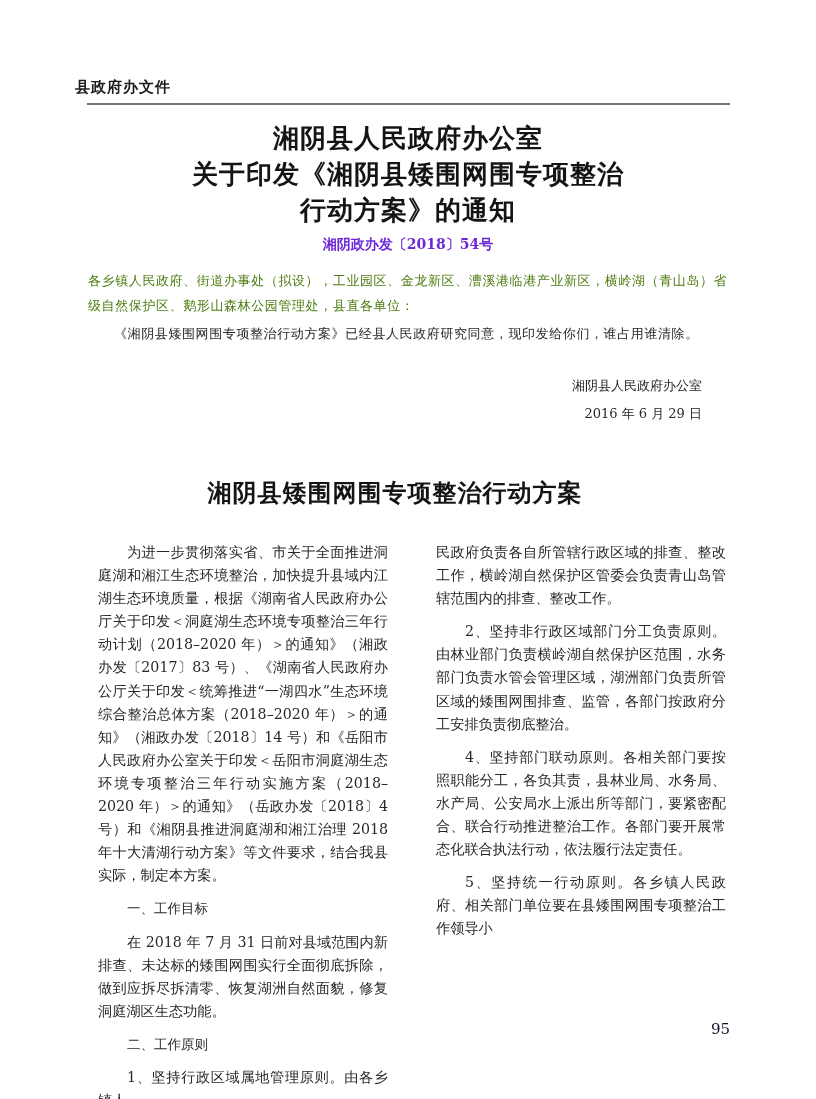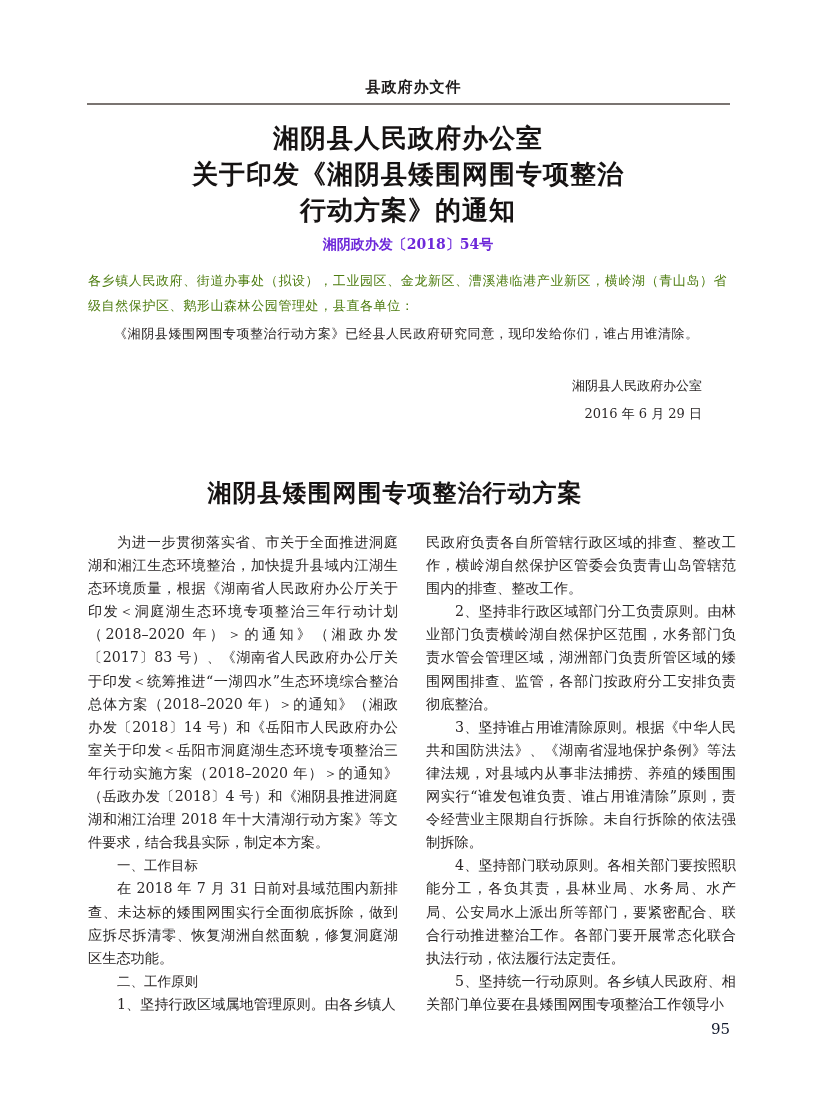--- a/index.html
+++ b/index.html
@@ -2,22 +2,22 @@
 <html><head>
 <meta charset="utf-8">
 <style>
   html, body { margin: 0; padding: 0; background: #ffffff; }
   body {
     width: 816px; height: 1099px; position: relative; overflow: hidden;
     font-family: "DejaVu Serif", "Liberation Serif", serif;
     color: #2a2626;
   }
   .running-header {
-    position: absolute; left: 92px; top: 78px; width: 643px;
-    text-align: center; font-family: "DejaVu Sans", "Liberation Sans", sans-serif;
+    position: absolute; left: 75px; top: 78px; width: 643px;
+    text-align: left; font-family: "DejaVu Sans", "Liberation Sans", sans-serif;
     font-weight: bold; font-size: 15px; color: #1e1b1b; letter-spacing: 1px;
   }
   .header-rule {
     position: absolute; left: 87px; top: 103px; width: 643px; height: 2px;
     background: #7a7471;
   }
   .notice-title {
     position: absolute; left: 100px; top: 120px; width: 616px;
     text-align: center; font-weight: bold; font-size: 26px; line-height: 36px;
     color: #161313; letter-spacing: 1px;
@@ -41,21 +41,21 @@
   .plan-title {
     position: absolute; left: 87px; top: 477px; width: 616px; text-align: center;
     font-weight: bold; font-size: 24px; color: #161313; letter-spacing: 1px;
   }
   .column {
     position: absolute; top: 531px; width: 310px;
     font-size: 14.2px; line-height: 23.1px; text-align: justify; color: #2a2626;
   }
   .col-left { left: 88px; }
   .col-right { left: 426px; }
-  .column p { margin: 0; text-indent: 29px; }
+  .column p { margin: 10px; text-indent: 29px; }
   .column p.noindent { text-indent: 0; }
   .column .section-heading {
     font-family: "DejaVu Sans", "Liberation Sans", sans-serif; font-weight: normal;
     font-size: 13.5px; text-indent: 29px;
   }
   .page-number {
     position: absolute; left: 690px; top: 1020px; width: 40px; text-align: right;
     font-size: 15px; color: #0f172a;
   }
 </style>
@@ -87,18 +87,17 @@
   <p>为进一步贯彻落实省、市关于全面推进洞庭湖和湘江生态环境整治，加快提升县域内江湖生态环境质量，根据《湖南省人民政府办公厅关于印发＜洞庭湖生态环境专项整治三年行动计划（2018–2020 年）＞的通知》（湘政办发〔2017〕83 号）、《湖南省人民政府办公厅关于印发＜统筹推进“一湖四水”生态环境综合整治总体方案（2018–2020 年）＞的通知》（湘政办发〔2018〕14 号）和《岳阳市人民政府办公室关于印发＜岳阳市洞庭湖生态环境专项整治三年行动实施方案（2018–2020 年）＞的通知》（岳政办发〔2018〕4 号）和《湘阴县推进洞庭湖和湘江治理 2018 年十大清湖行动方案》等文件要求，结合我县实际，制定本方案。</p>
   <p class="section-heading">一、工作目标</p>
   <p>在 2018 年 7 月 31 日前对县域范围内新排查、未达标的矮围网围实行全面彻底拆除，做到应拆尽拆清零、恢复湖洲自然面貌，修复洞庭湖区生态功能。</p>
   <p class="section-heading">二、工作原则</p>
   <p>1、坚持行政区域属地管理原则。由各乡镇人</p>
 </div>
 
 <div class="column col-right">
   <p class="noindent">民政府负责各自所管辖行政区域的排查、整改工作，横岭湖自然保护区管委会负责青山岛管辖范围内的排查、整改工作。</p>
   <p>2、坚持非行政区域部门分工负责原则。由林业部门负责横岭湖自然保护区范围，水务部门负责水管会管理区域，湖洲部门负责所管区域的矮围网围排查、监管，各部门按政府分工安排负责彻底整治。</p>
-  <p>3、坚持谁占用谁清除原则。根据《中华人民共和国防洪法》、《湖南省湿地保护条例》等法律法规，对县域内从事非法捕捞、养殖的矮围围网实行“谁发包谁负责、谁占用谁清除”原则，责令经营业主限期自行拆除。未自行拆除的依法强制拆除。</p>
   <p>4、坚持部门联动原则。各相关部门要按照职能分工，各负其责，县林业局、水务局、水产局、公安局水上派出所等部门，要紧密配合、联合行动推进整治工作。各部门要开展常态化联合执法行动，依法履行法定责任。</p>
   <p>5、坚持统一行动原则。各乡镇人民政府、相关部门单位要在县矮围网围专项整治工作领导小</p>
 </div>
 
 <div class="page-number">95</div>
 
 </body></html>

